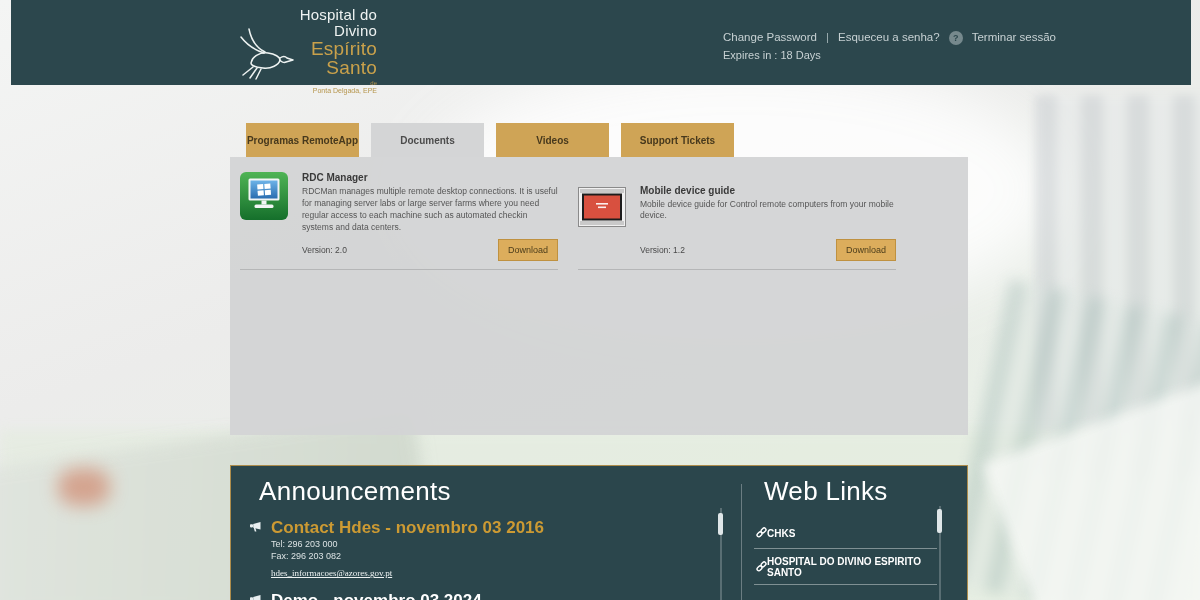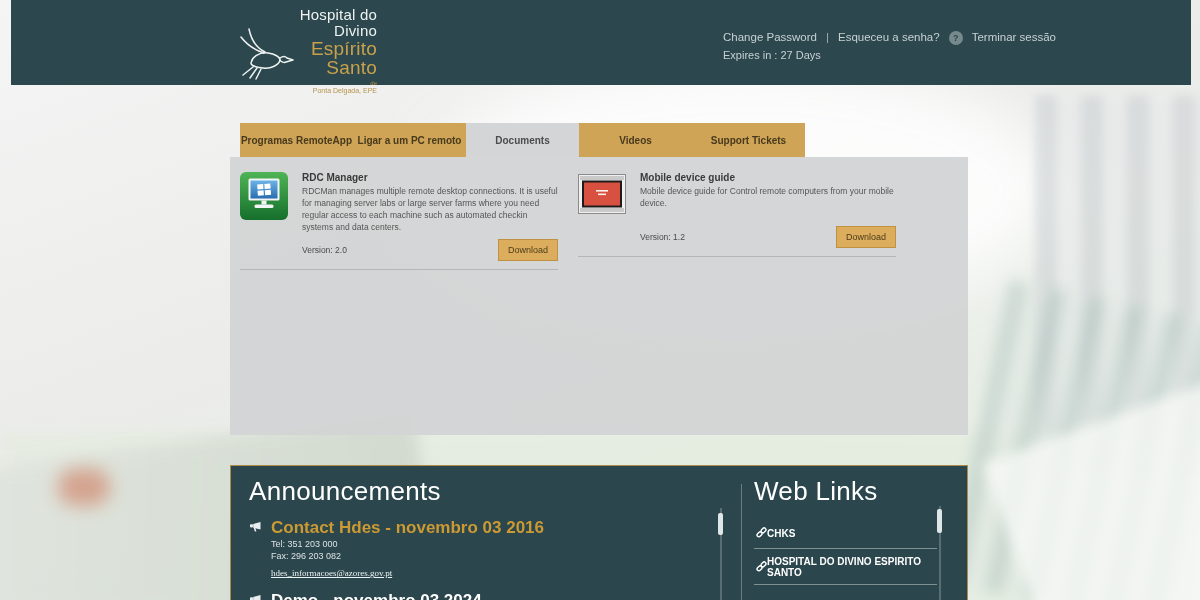--- a/index.html
+++ b/index.html
@@ -34,45 +34,45 @@
   .dove{position:absolute;left:-2px;top:22px;}
   .header-right{position:absolute;left:712px;top:31px;color:#C7D1D3;font-size:11.5px;}
   .nav-row{display:flex;gap:9px;white-space:nowrap;}
   .nav-row a{color:#C7D1D3;text-decoration:none;cursor:pointer;}
   .nav-sep{color:#9fb0b3;}
   .q-icon{display:inline-block;width:14px;height:14px;border-radius:50%;background:#76898d;color:#2C474D;
     font-size:9px;font-weight:bold;text-align:center;line-height:14px;cursor:pointer;}
   .expires{margin-top:4px;font-size:11px;}
 
   
-  .tabs{position:absolute;left:240px;top:123px;display:flex;}
+  .tabs{position:absolute;left:246px;top:123px;display:flex;gap:12px;}
   .tab{width:113px;height:34px;background:#CFA456;color:#47391d;font-size:10px;font-weight:bold;
     display:flex;align-items:center;justify-content:center;cursor:pointer;text-align:center;}
   .tab.active{background:#D4D5D6;color:#4c4c4c;}
 
   
   .panel{position:absolute;left:230px;top:157px;width:738px;height:278px;background:rgba(211,212,213,.95);}
-  .cards{display:flex;padding:15px 4px 0 10px;gap:20px;}
+  .cards{display:flex;padding:15px 4px 0 10px;gap:20px;align-items:flex-end;}
   .doc-col{width:318px;}
   .doc-card{display:flex;gap:14px;min-height:74px;}
   .doc-icon{flex:0 0 48px;}
   .doc-content{flex:1;display:flex;flex-direction:column;min-height:76px;}
   .doc-title{font-size:10px;font-weight:bold;color:#3a3a3a;margin-bottom:3px;}
   .doc-desc{font-size:8.5px;color:#555;line-height:1.4;}
   .card-bottom{margin-top:auto;display:flex;justify-content:space-between;align-items:center;padding-top:5px;}
   .doc-version{font-size:8.5px;color:#4a4a4a;}
   .dl-btn{background:#DCAD5C;border:1px solid #bf9140;color:#4c3d1b;font-size:9px;
     padding:5px 9px;cursor:pointer;font-family:inherit;}
   .col-divider{height:1px;background:#b5b6b7;margin-top:8px;}
 
   
   .footer{position:absolute;left:230px;top:465px;width:738px;height:150px;background:#2B464C;
     border:1px solid #AD8C4B;box-sizing:border-box;}
   .ann{position:absolute;left:18px;top:10px;width:465px;color:#e6ecec;}
-  .ann-title,.wl-title{font-size:26px;font-weight:normal;color:#fff;margin:0 0 10px 0;letter-spacing:.3px;}
+  .ann-title,.wl-title{font-size:26px;font-weight:normal;color:#fff;margin:0 0 10px 10px;letter-spacing:.3px;}
   .ann-item{display:flex;gap:9px;margin-top:11px;}
   .ann-ico{flex:0 0 13px;padding-top:1px;}
   .ann-item-title{font-size:17px;font-weight:bold;color:#fff;}
   .ann-item-title.gold{color:#CC9A33;}
   .ann-line{font-size:9px;color:#dbe2e3;line-height:1.35;}
   .ann-link{font-size:9px;color:#eef3f3;text-decoration:underline;cursor:pointer;display:inline-block;margin-top:1px;font-family:Liberation Serif, serif;}
   .ann-body{font-size:9px;color:#dbe2e3;line-height:1.4;width:418px;}
   .v-divider{position:absolute;left:510px;top:18px;bottom:0;width:1px;background:rgba(255,255,255,.3);}
   .wl{position:absolute;left:523px;top:10px;width:183px;color:#fff;}
   .wl-item{display:flex;align-items:center;gap:0;padding:7px 0 6px 2px;
@@ -120,27 +120,26 @@
     </div>
 
     <div class="header-right">
       <div class="nav-row">
         <a>Change Password</a>
         <span class="nav-sep">|</span>
         <a>Esqueceu a senha?</a>
         <span class="q-icon">?</span>
         <a>Terminar sessão</a>
       </div>
-      <div class="expires">Expires in : 27 Days</div>
+      <div class="expires">Expires in : 18 Days</div>
     </div>
   </div>
 
   <div class="tabs">
     <div class="tab">Programas RemoteApp</div>
-    <div class="tab">Ligar a um PC remoto</div>
     <div class="tab active">Documents</div>
     <div class="tab">Videos</div>
     <div class="tab">Support Tickets</div>
   </div>
 
   <div class="panel">
     <div class="cards">
 
       <div class="doc-col">
         <div class="doc-card">
@@ -216,21 +215,21 @@
       <div class="ann-item">
         <span class="ann-ico">
           <svg width="13" height="11" viewBox="0 0 13 11" fill="#e8eef0">
             <path d="M11.5 0 L11.5 7.6 L4.2 5.7 L4.2 1.9 Z"></path>
             <rect x="1" y="2.2" width="3" height="3.2" rx="0.8"></rect>
             <path d="M4.8 6 L5.8 9.6 L7.4 9.6 L6.4 6.1 Z"></path>
           </svg>
         </span>
         <div>
           <div class="ann-item-title gold">Contact Hdes - novembro 03 2016</div>
-          <div class="ann-line">Tel: 351 203 000</div>
+          <div class="ann-line">Tel: 296 203 000</div>
           <div class="ann-line">Fax: 296 203 082</div>
           <a class="ann-link">hdes_informacoes@azores.gov.pt</a>
         </div>
       </div>
 
       <div class="ann-item">
         <span class="ann-ico">
           <svg width="13" height="11" viewBox="0 0 13 11" fill="#e8eef0">
             <path d="M11.5 0 L11.5 7.6 L4.2 5.7 L4.2 1.9 Z"></path>
             <rect x="1" y="2.2" width="3" height="3.2" rx="0.8"></rect>

